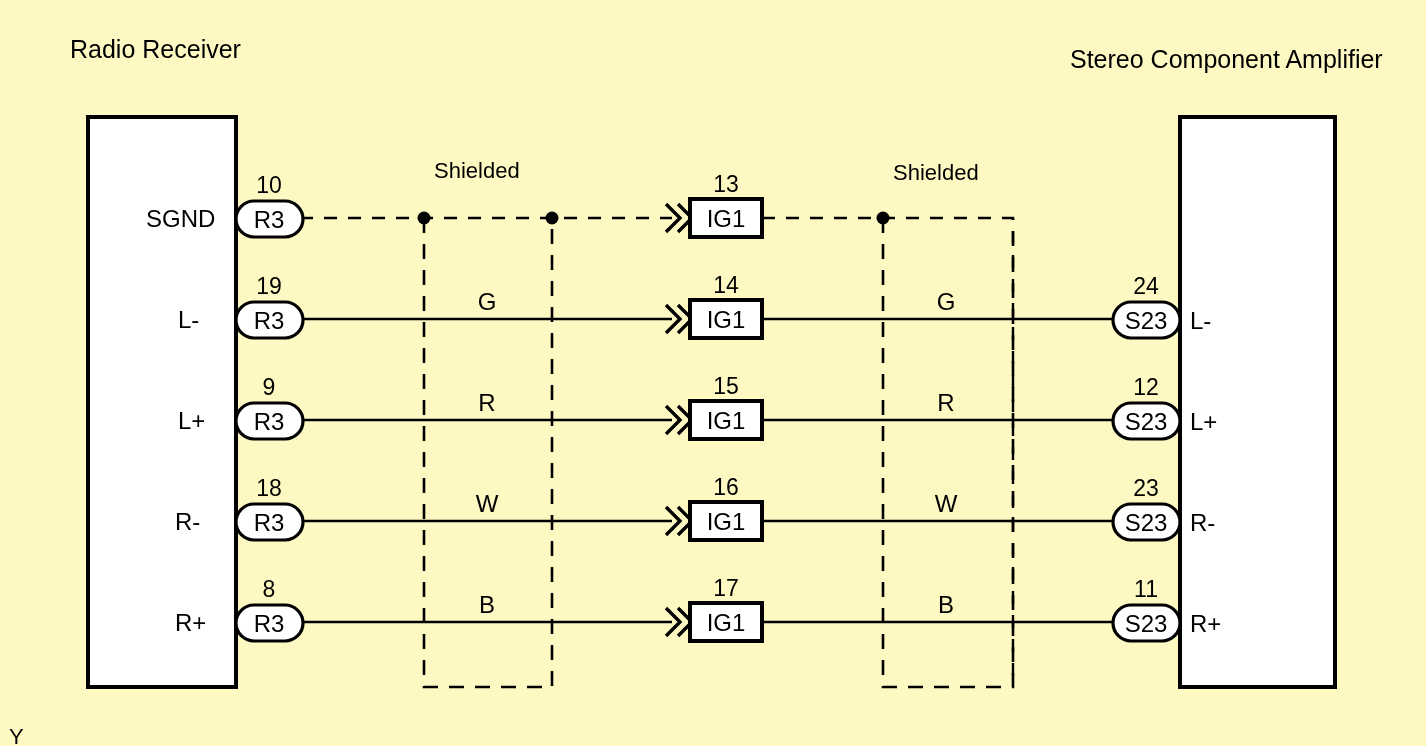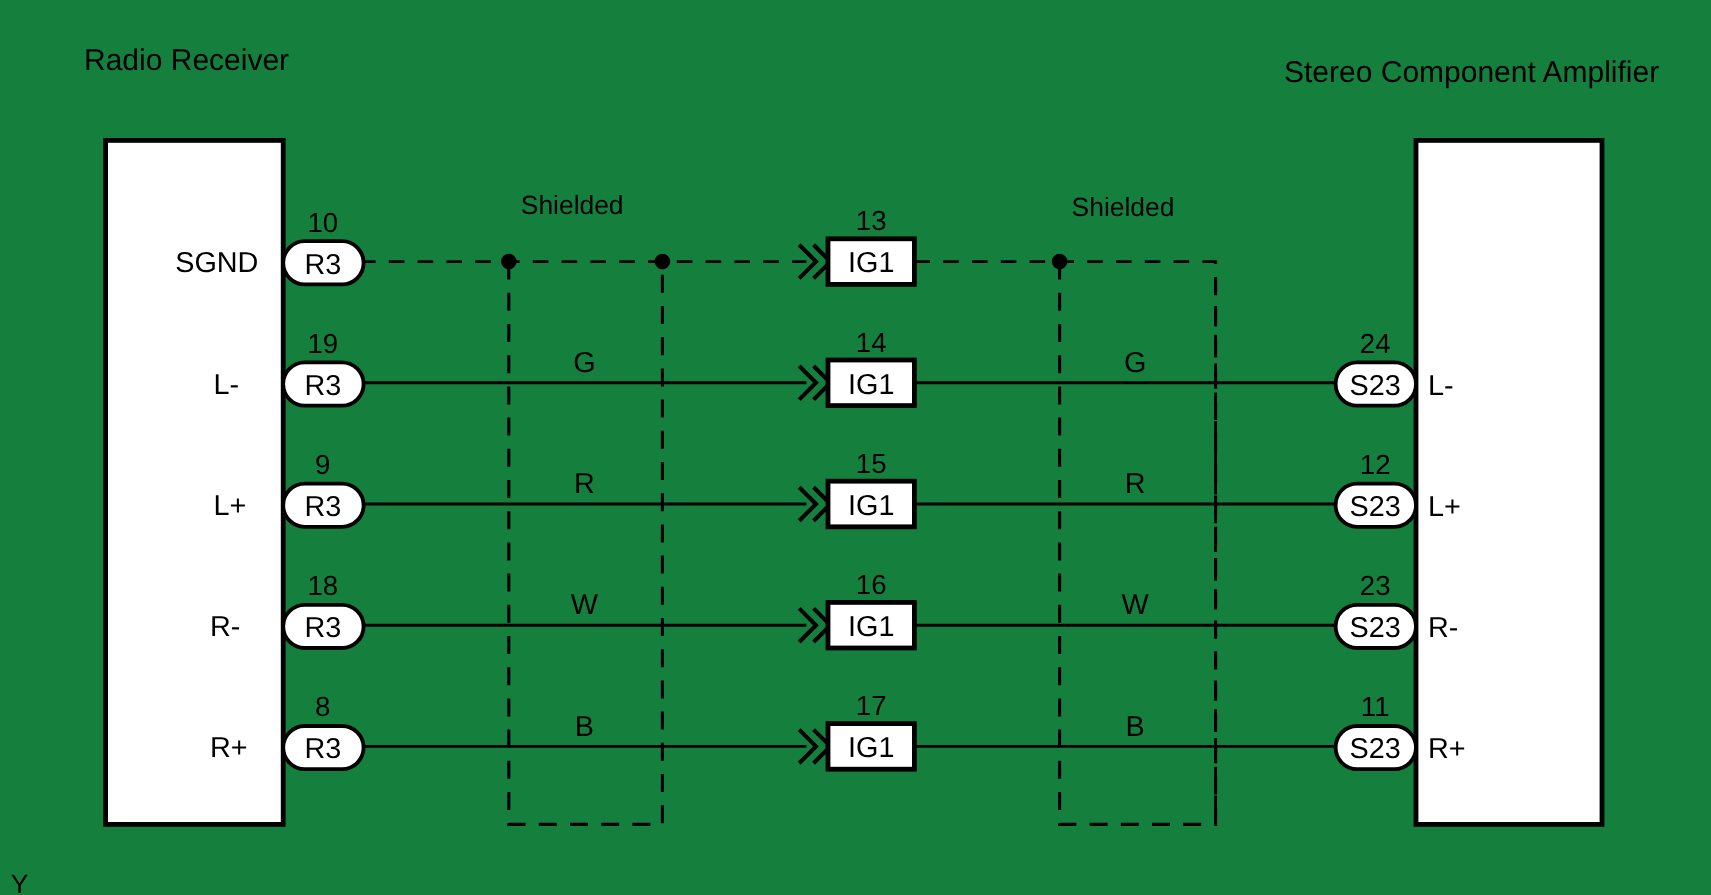--- a/index.html
+++ b/index.html
@@ -9,21 +9,21 @@
   }
   body {
     font-family: "Liberation Sans", sans-serif;
     color: #000000;
   }
   #diagram-root {
     position: relative;
     width: 1426px;
     height: 746px;
     overflow: hidden;
-    background: #15803d;
+    background: #fef9c3;
   }
   svg#wiring-svg {
     position: absolute;
     left: 0;
     top: 0;
     width: 1426px;
     height: 746px;
   }
   .svg-text {
     font-family: "Liberation Sans", sans-serif;

